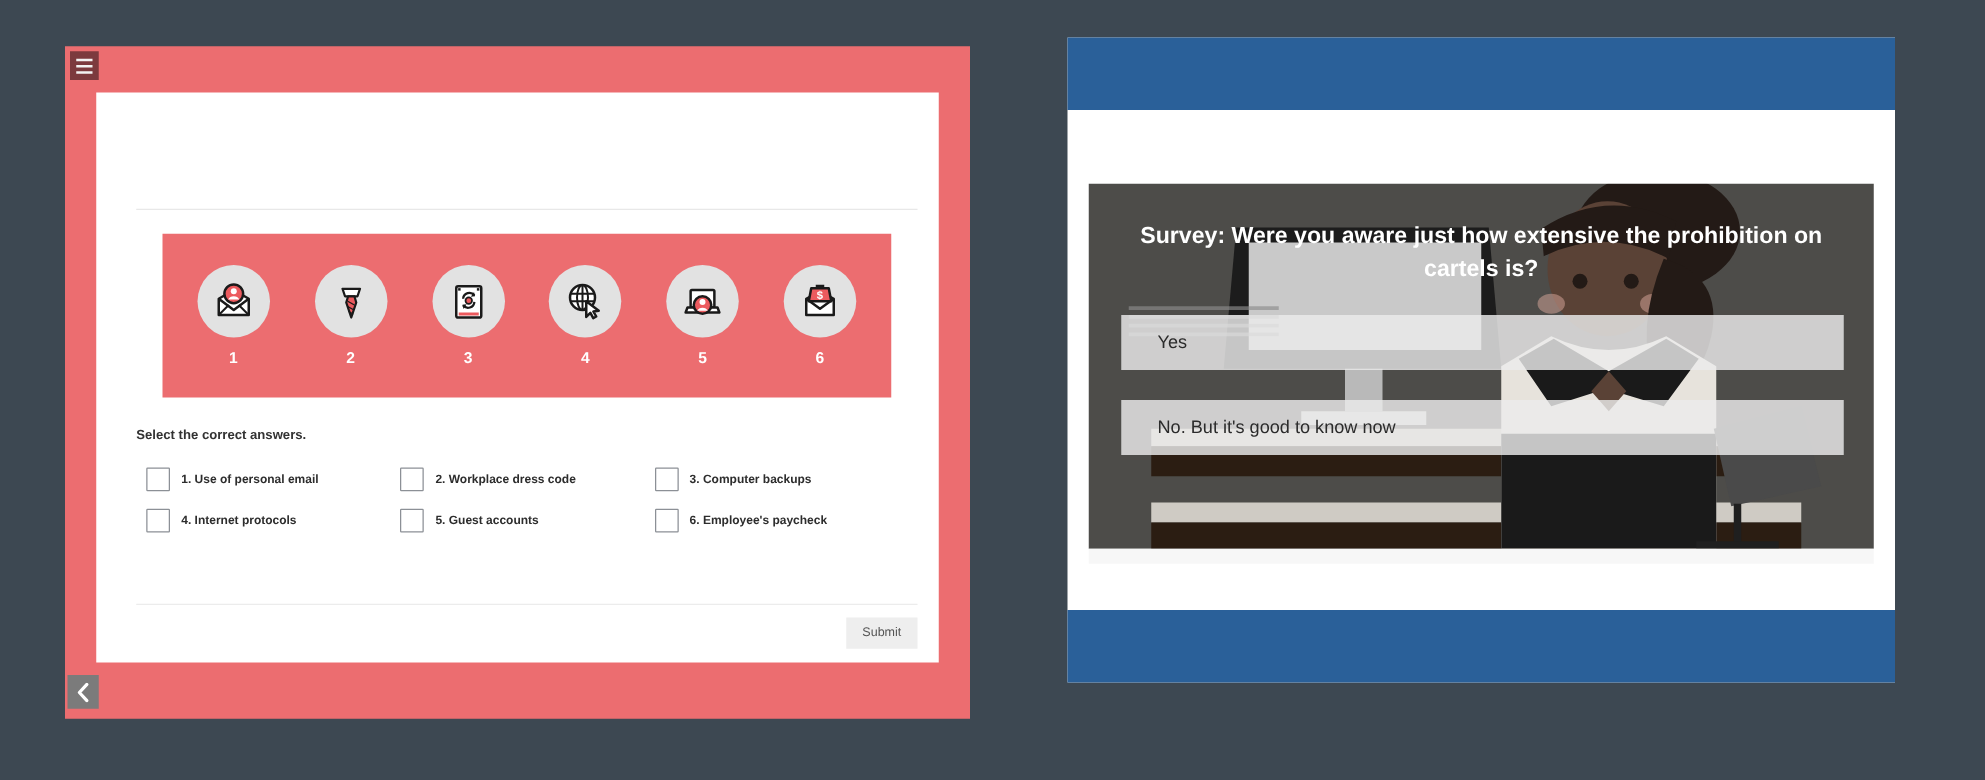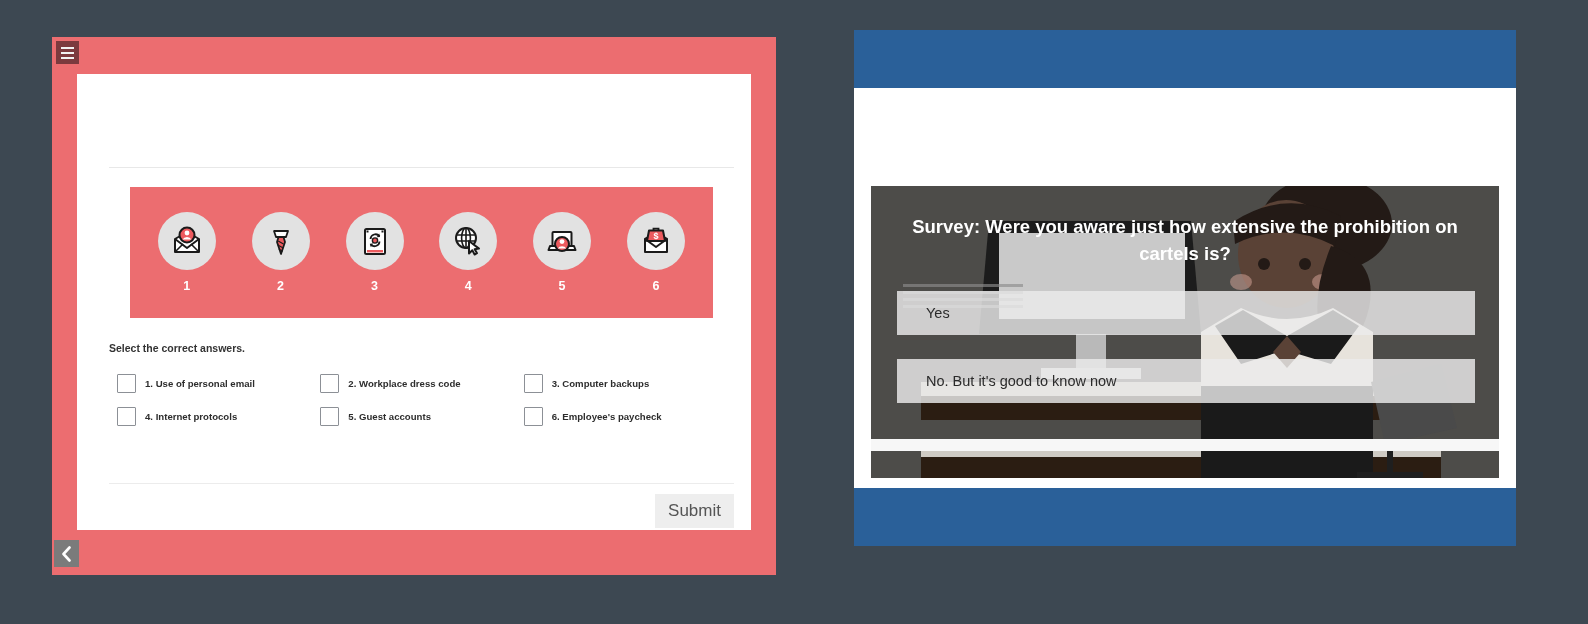--- a/index.html
+++ b/index.html
@@ -166,21 +166,21 @@
     background: #ececec;
   }
 
   #submit-button {
     position: absolute;
     right: 17px;
     top: 420px;
     background: #eeeeee;
     border: none;
     color: #555;
-    font-size: 17px;
+    font-size: 10px;
     font-family: "Liberation Sans", sans-serif;
     padding: 7px 13px;
     cursor: pointer;
   }
 
   #back-button {
     position: absolute;
     left: 2px;
     bottom: 8px;
     width: 25px;
@@ -211,21 +211,20 @@
   #brand-bar-bottom { bottom: 0; }
 
   #survey-overlay {
     position: absolute;
     left: 17px;
     top: 117px;
     width: 628px;
     height: 292px;
     background: #4d4c49;
     overflow: hidden;
-    margin-top: 39px;
   }
 
   
   #survey-illustration {
     position: absolute;
     inset: 0;
     overflow: hidden;
   }
 
   #survey-title {

